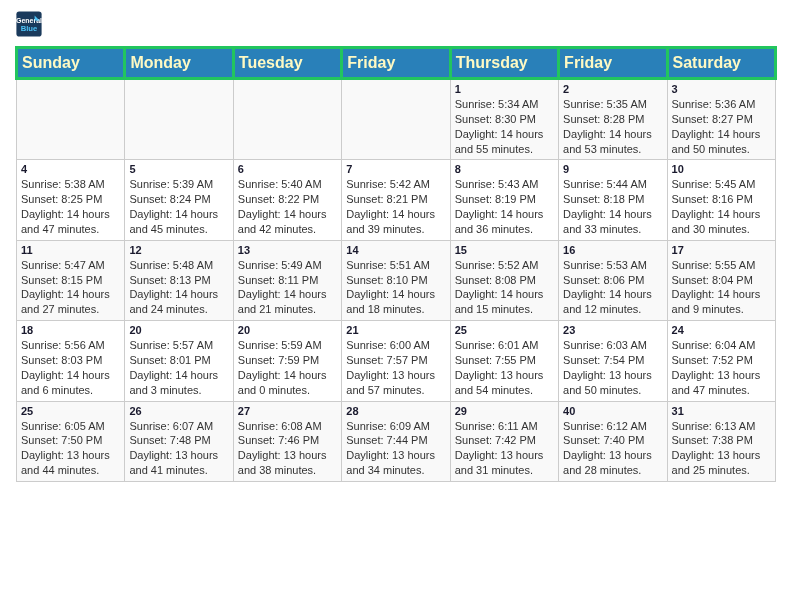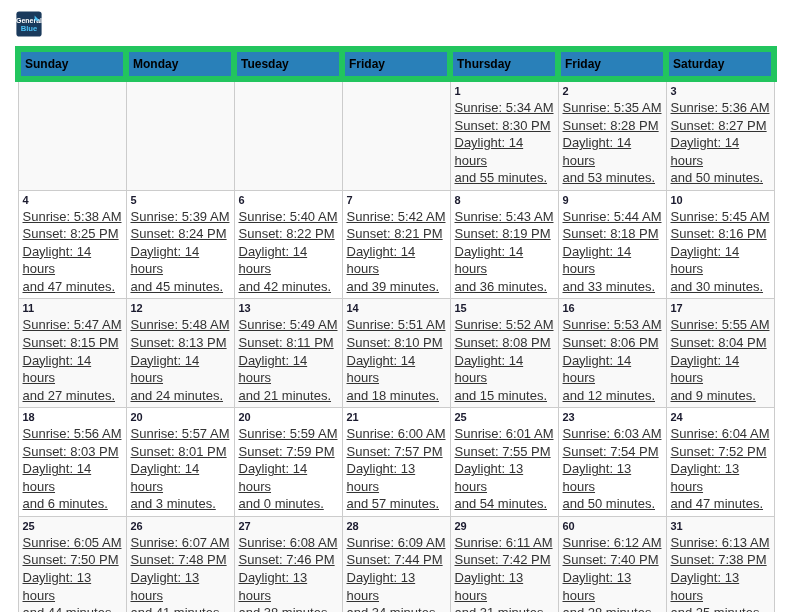--- a/index.html
+++ b/index.html
@@ -43,25 +43,25 @@
       font-size: 15px;
       color: #444;
     }
     .calendar {
       width: 100%;
       border-collapse: collapse;
       table-layout: fixed;
     }
     .calendar thead th {
       background: #2980b9;
-      color: #000000;
-      font-size: 12px;
+      color: #fef9c3;
+      font-size: 16px;
       font-weight: bold;
       padding: 5px 4px;
-      border: 6px solid #22c55e;
+      border: 3px solid #22c55e;
       text-align: left;
     }
     .calendar tbody td {
       border: 1px solid #ccc;
       vertical-align: top;
       padding: 3px 4px;
       font-size: 9.5px;
       color: #222;
       height: 80px;
       background: #fff;
@@ -72,24 +72,23 @@
     .calendar tbody td.empty {
       background: #f0f0f0;
     }
     .day-number {
       font-size: 11px;
       font-weight: bold;
       color: #1a1a2e;
       margin-bottom: 2px;
     }
     .day-info {
-      font-size: 13px;
+      font-size: 11px;
       color: #333;
       line-height: 1.35;
-      text-decoration: underline;
     }
   </style>
 </head>
 <body>
 
 <div class="container">
   <div class="header-row">
     <div class="logo">
       <svg class="logo-icon" viewBox="0 0 40 40">
         <rect x="2" y="2" width="36" height="36" rx="4" fill="#1a3a5c"></rect>
@@ -240,21 +239,21 @@
           </td>
           <td>
             <div class="day-number">28</div>
             <div class="day-info">Sunrise: 6:09 AM<br>Sunset: 7:44 PM<br>Daylight: 13 hours<br>and 34 minutes.</div>
           </td>
           <td>
             <div class="day-number">29</div>
             <div class="day-info">Sunrise: 6:11 AM<br>Sunset: 7:42 PM<br>Daylight: 13 hours<br>and 31 minutes.</div>
           </td>
           <td>
-            <div class="day-number">60</div>
+            <div class="day-number">40</div>
             <div class="day-info">Sunrise: 6:12 AM<br>Sunset: 7:40 PM<br>Daylight: 13 hours<br>and 28 minutes.</div>
           </td>
           <td>
             <div class="day-number">31</div>
             <div class="day-info">Sunrise: 6:13 AM<br>Sunset: 7:38 PM<br>Daylight: 13 hours<br>and 25 minutes.</div>
           </td>
         </tr>
       </tbody>
   </table>
 </div>

